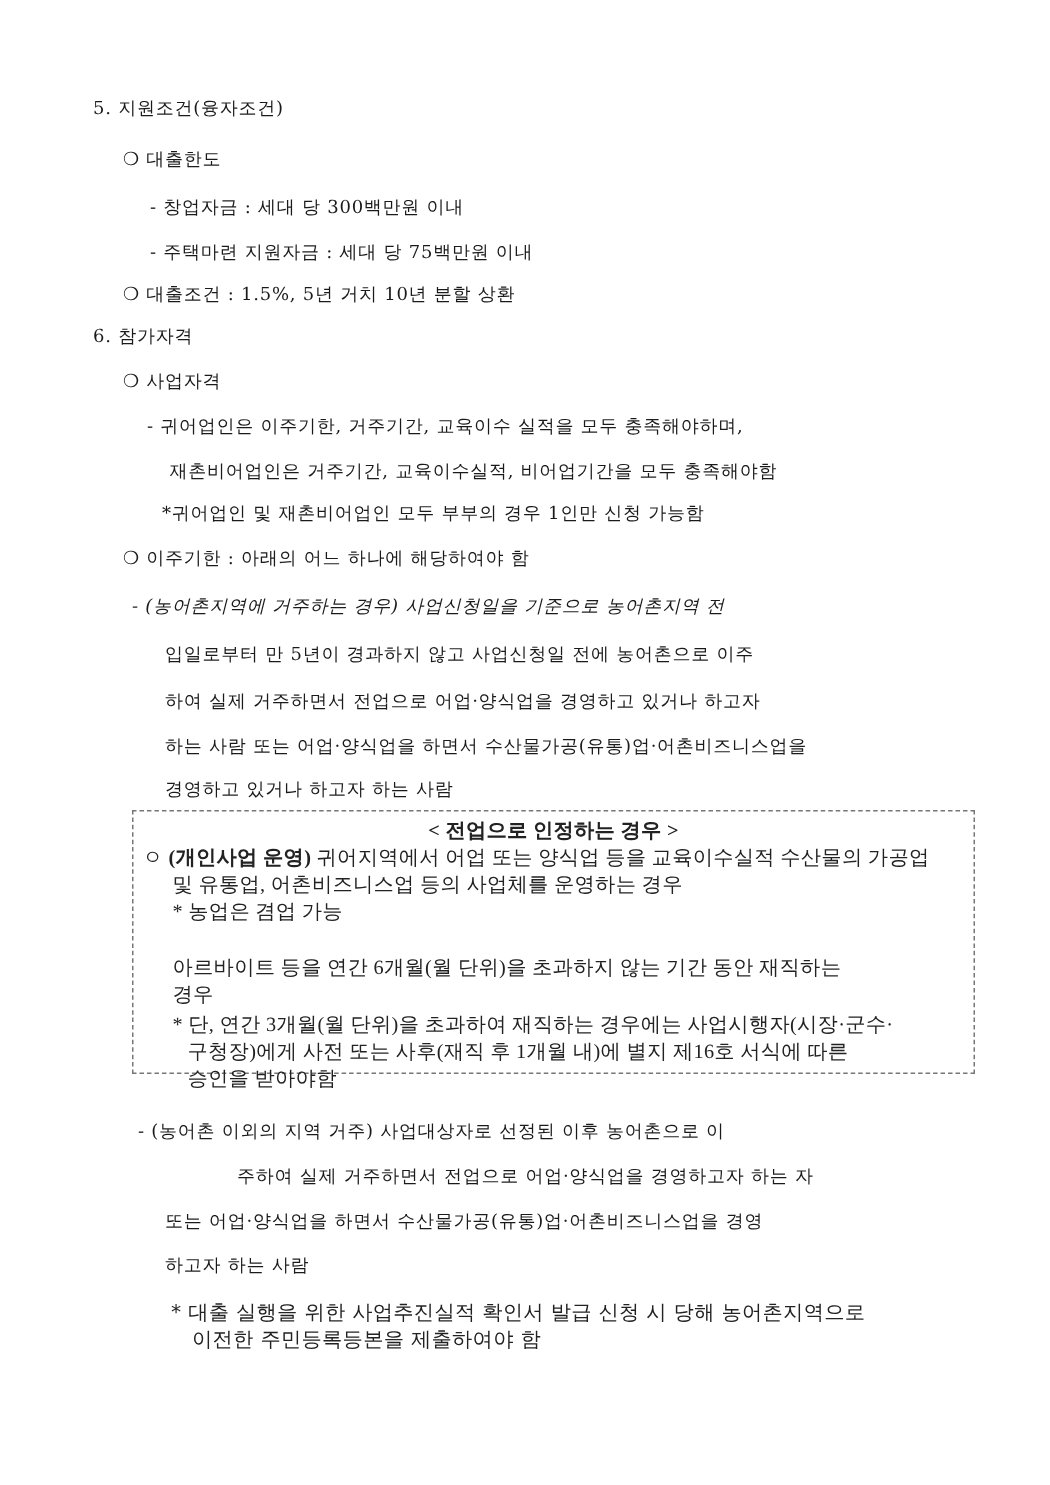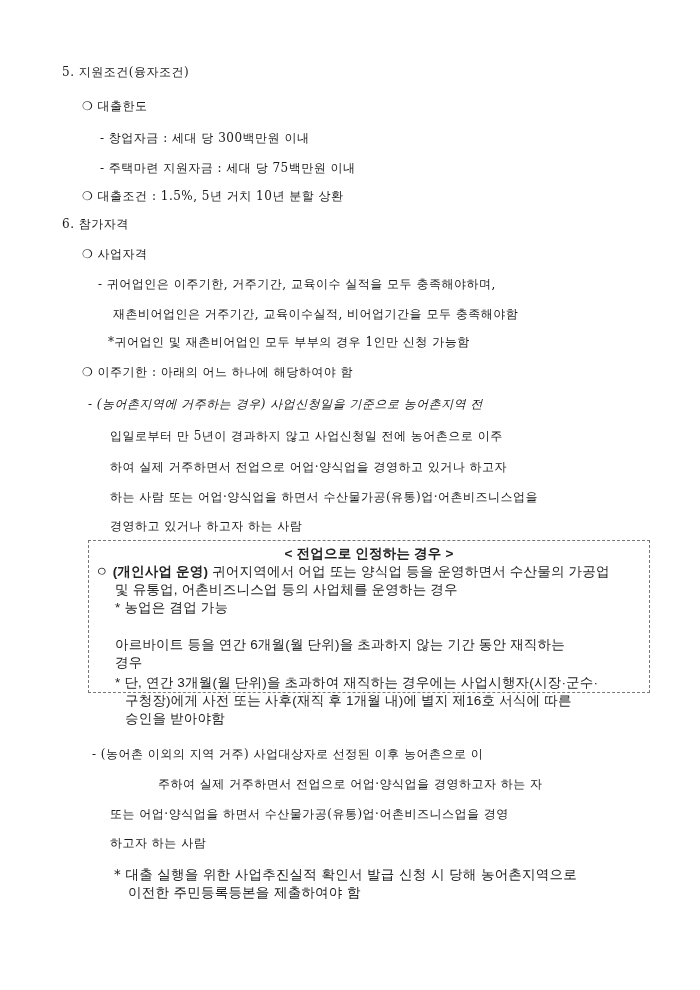--- a/index.html
+++ b/index.html
@@ -3,23 +3,23 @@
 <meta charset="utf-8">
 <style>
   html, body { margin: 0; padding: 0; background: #ffffff; }
   body {
     width: 700px; height: 990px; position: relative; overflow: hidden;
     font-family: "DejaVu Serif", "Liberation Serif", serif;
     color: #1a1a1a;
   }
   .line { position: absolute; white-space: nowrap; font-size: 12px; letter-spacing: 0.5px; }
   .box {
-    position: absolute; left: 88px; top: 540px; width: 562px; height: 153px;
+    position: absolute; left: 88px; top: 540px; width: 562px; height: 176px;
     border: 1px dashed #777; box-sizing: border-box;
-    font-family: Liberation Sans, sans-serif;
+    font-family: Liberation Serif, serif;
   }
   .bl { position: absolute; white-space: nowrap; font-size: 13.5px; color: #222; letter-spacing: 0.2px; }
   .bl b { font-weight: bold; }
   .box-title { left: 0; right: 0; text-align: center; font-weight: bold; }
   .sans { font-family: "DejaVu Sans", "Liberation Sans", sans-serif; font-size: 13.5px; color:#222; letter-spacing: 0.2px; }
 </style>
 </head>
 <body>
 
 <div>
@@ -42,21 +42,21 @@
   <div class="line" style="left:110px;top:428px;">입일로부터 만 5년이 경과하지 않고 사업신청일 전에 농어촌으로 이주</div>
   <div class="line" style="left:110px;top:459px;">하여 실제 거주하면서 전업으로 어업·양식업을 경영하고 있거나 하고자</div>
   <div class="line" style="left:110px;top:489px;">하는 사람 또는 어업·양식업을 하면서 수산물가공(유통)업·어촌비즈니스업을</div>
   <div class="line" style="left:110px;top:518px;">경영하고 있거나 하고자 하는 사람</div>
 
   <div class="box">
     <div class="bl box-title" style="top:4px;">&lt; 전업으로 인정하는 경우 &gt;</div>
 
     <div class="bl" style="left:6px;top:22px;">
       <span>ㅇ</span>
-      <b>(개인사업 운영)</b><span> 귀어지역에서 어업 또는 양식업 등을 운영하면서 수산물의 가공업</span>
+      <b>(개인사업 운영)</b><span> 귀어지역에서 어업 또는 양식업 등을 교육이수실적 수산물의 가공업</span>
     </div>
     <div class="bl" style="left:26px;top:40px;">및 유통업, 어촌비즈니스업 등의 사업체를 운영하는 경우</div>
     <div class="bl" style="left:26px;top:58px;">* 농업은 겸업 가능</div>
 
     <div class="bl" style="left:26px;top:95px;">아르바이트 등을 연간 6개월(월 단위)을 초과하지 않는 기간 동안 재직하는</div>
     <div class="bl" style="left:26px;top:113px;">경우</div>
     <div class="bl" style="left:26px;top:133px;">* 단, 연간 3개월(월 단위)을 초과하여 재직하는 경우에는 사업시행자(시장·군수·</div>
     <div class="bl" style="left:36px;top:151px;">구청장)에게 사전 또는 사후(재직 후 1개월 내)에 별지 제16호 서식에 따른</div>
     <div class="bl" style="left:36px;top:169px;">승인을 받아야함</div>
   </div>

